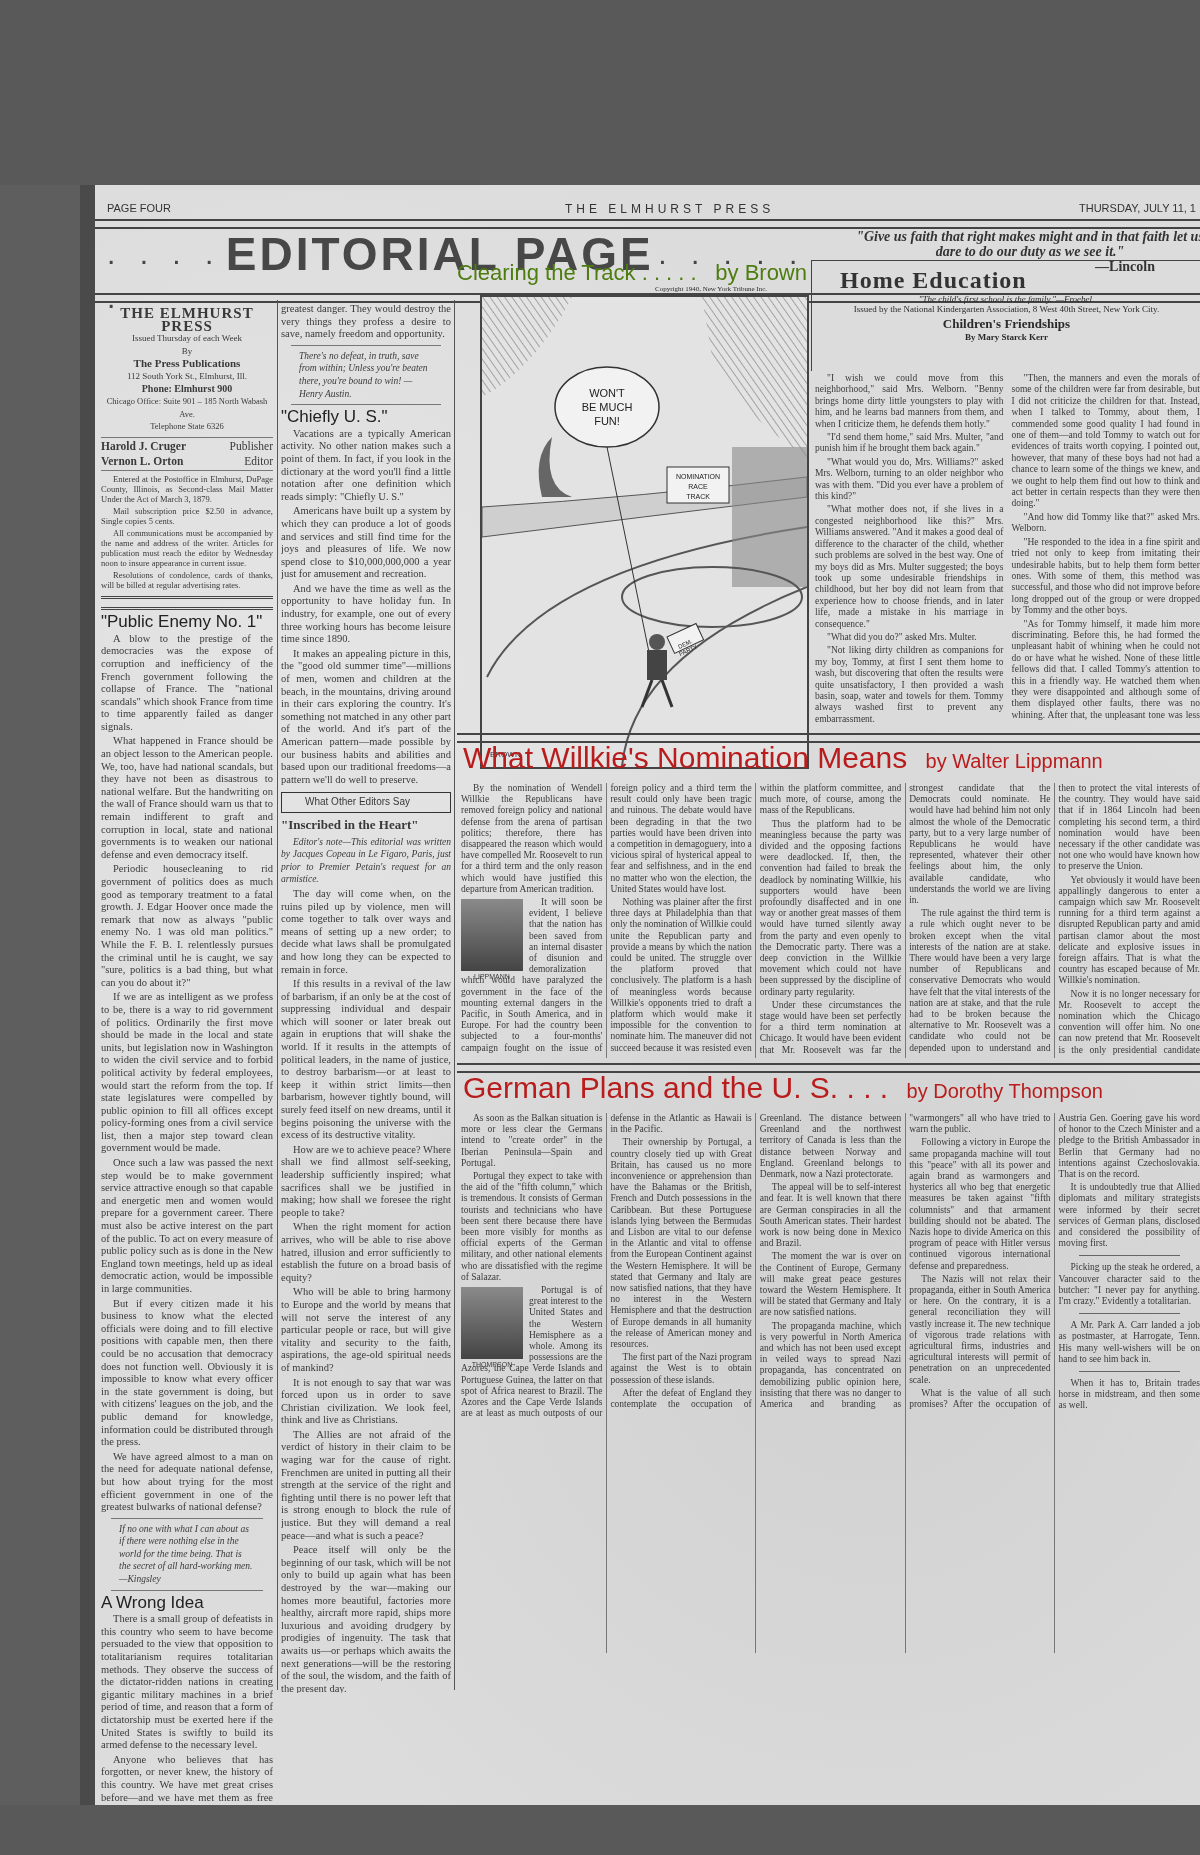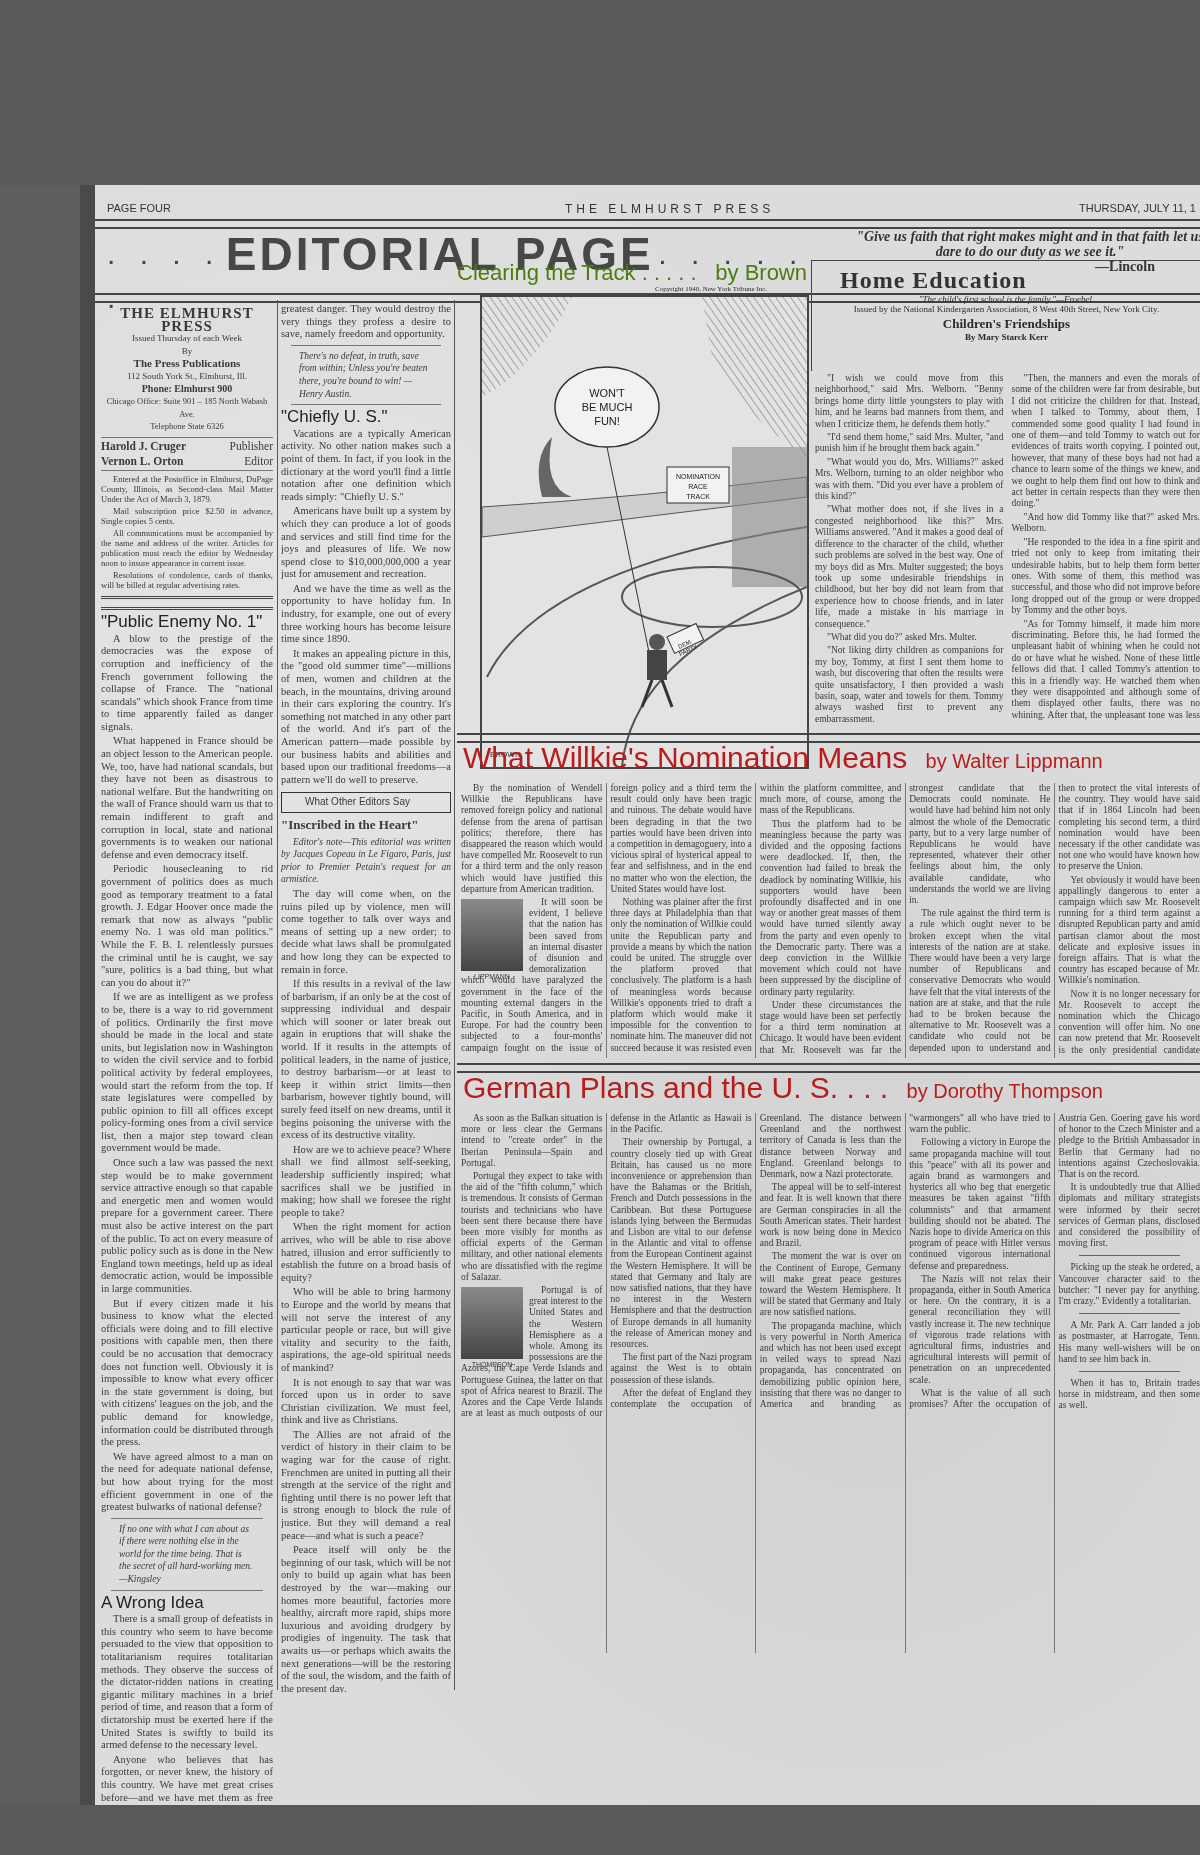--- a/index.html
+++ b/index.html
@@ -120,21 +120,21 @@
     <p>And we have the time as well as the opportunity to have holiday fun. In industry, for example, one out of every three working hours has become leisure time since 1890.</p>
     <p>It makes an appealing picture in this, the "good old summer time"—millions of men, women and children at the beach, in the mountains, driving around in their cars exploring the country. It's something not matched in any other part of the world. And it's part of the American pattern—made possible by our business habits and abilities and based upon our traditional freedoms—a pattern we'll do well to preserve.</p>
     <div class="boxhead">What Other Editors Say</div>
     <div class="hd-serif">"Inscribed in the Heart"</div>
     <p style="font-style:italic;font-size:9.5px">Editor's note—This editorial was written by Jacques Copeau in Le Figaro, Paris, just prior to Premier Petain's request for an armistice.</p>
     <p>The day will come when, on the ruins piled up by violence, men will come together to talk over ways and means of setting up a new order; to decide what laws shall be promulgated and how long they can be expected to remain in force.</p>
     <p>If this results in a revival of the law of barbarism, if an only be at the cost of suppressing individual and despair which will sooner or later break out again in eruptions that will shake the world. If it results in the attempts of political leaders, in the name of justice, to destroy barbarism—or at least to keep it within strict limits—then barbarism, however tightly bound, will surely feed itself on new dreams, until it begins poisoning the universe with the excess of its destructive vitality.</p>
     <p>How are we to achieve peace? Where shall we find allmost self-seeking, leadership sufficiently inspired; what sacrifices shall we be justified in making; how shall we foresee the right people to take?</p>
     <p>When the right moment for action arrives, who will be able to rise above hatred, illusion and error sufficiently to establish the future on a broad basis of equity?</p>
     <p>Who will be able to bring harmony to Europe and the world by means that will not serve the interest of any particular people or race, but will give vitality and security to the faith, aspirations, the age-old spiritual needs of mankind?</p>
-    <p>It is not enough to say that war was forced upon us in order to save Christian civilization. We must feel, think and live as Christians.</p>
+    <p>It is not enough to say that war was forced upon us in order to save Christian civilization. We look feel, think and live as Christians.</p>
     <p>The Allies are not afraid of the verdict of history in their claim to be waging war for the cause of right. Frenchmen are united in putting all their strength at the service of the right and fighting until there is no power left that is strong enough to block the rule of justice. But they will demand a real peace—and what is such a peace?</p>
     <p>Peace itself will only be the beginning of our task, which will be not only to build up again what has been destroyed by the war—making our homes more beautiful, factories more healthy, aircraft more rapid, ships more luxurious and avoiding drudgery by prodigies of ingenuity. The task that awaits us—or perhaps which awaits the next generations—will be the restoring of the soul, the wisdom, and the faith of the present day.</p>
 
   </div>
   <div class="colrule" style="left:359px;top:115px;height:1390px"></div>
 
   <div class="cartoon-head">
     <span>Clearing the Track</span>
     <span>. . . . .</span>
     <span class="by">by Brown</span>

